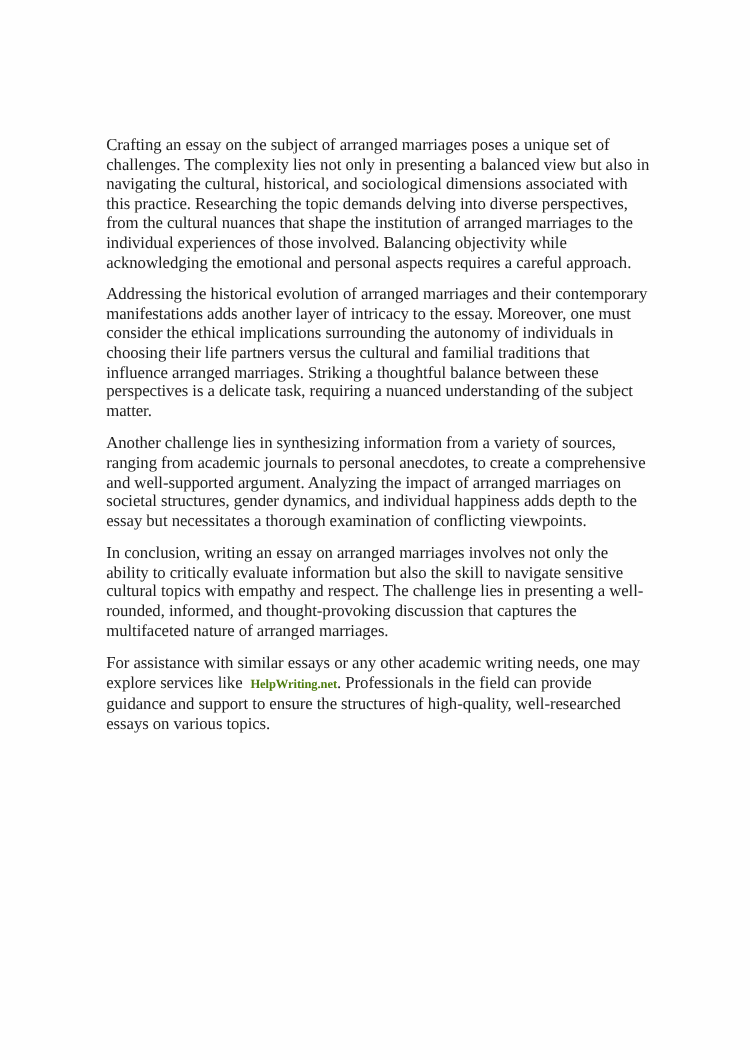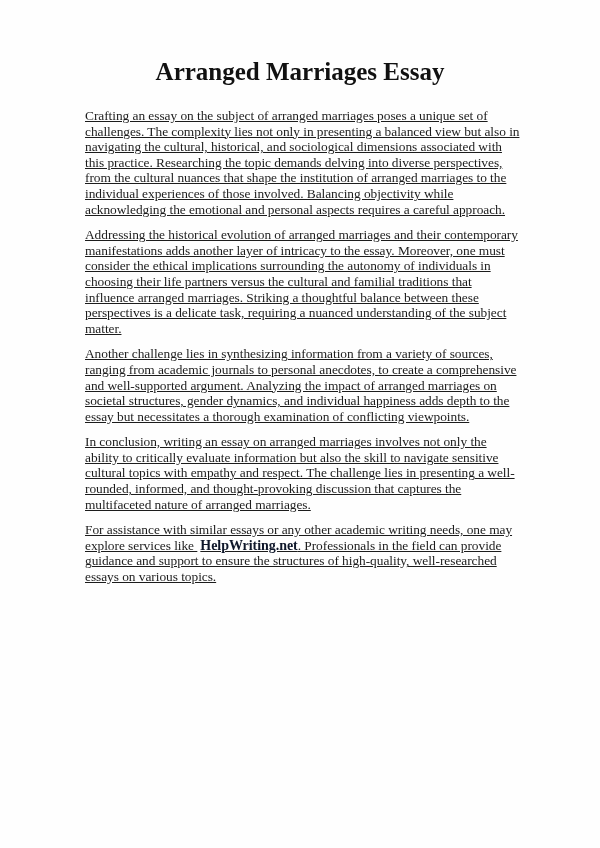--- a/index.html
+++ b/index.html
@@ -41,34 +41,32 @@
       top: 108px;
       left: 85px;
       width: 450px;
     }
     .para {
       margin: 0 13px 10px 0;
       font-size: 13.4px;
       line-height: 15.6px;
       color: #1c1c1c;
       letter-spacing: -0.05px;
-      text-decoration: underline;
     }
     .brand {
       font-weight: bold;
-      font-size: 14px;
-      color: #0f172a;
+      font-size: 10px;
+      color: #4d7c0f;
       margin-left: 3px;
     }
   </style>
 </head>
 <body>
 
 <div class="page">
-  <h1 class="title">Arranged Marriages Essay</h1>
 
   <div class="body">
     <p class="para">Crafting an essay on the subject of arranged marriages poses a unique set of challenges. The complexity lies not only in presenting a balanced view but also in navigating the cultural, historical, and sociological dimensions associated with this practice. Researching the topic demands delving into diverse perspectives, from the cultural nuances that shape the institution of arranged marriages to the individual experiences of those involved. Balancing objectivity while acknowledging the emotional and personal aspects requires a careful approach.</p>
     <p class="para">Addressing the historical evolution of arranged marriages and their contemporary manifestations adds another layer of intricacy to the essay. Moreover, one must consider the ethical implications surrounding the autonomy of individuals in choosing their life partners versus the cultural and familial traditions that influence arranged marriages. Striking a thoughtful balance between these perspectives is a delicate task, requiring a nuanced understanding of the subject matter.</p>
     <p class="para">Another challenge lies in synthesizing information from a variety of sources, ranging from academic journals to personal anecdotes, to create a comprehensive and well-supported argument. Analyzing the impact of arranged marriages on societal structures, gender dynamics, and individual happiness adds depth to the essay but necessitates a thorough examination of conflicting viewpoints.</p>
     <p class="para">In conclusion, writing an essay on arranged marriages involves not only the ability to critically evaluate information but also the skill to navigate sensitive cultural topics with empathy and respect. The challenge lies in presenting a well-rounded, informed, and thought-provoking discussion that captures the multifaceted nature of arranged marriages.</p>
     <p class="para"><span>For assistance with similar essays or any other academic writing needs, one may explore services like</span> <span class="brand">HelpWriting.net</span><span>. Professionals in the field can provide guidance and support to ensure the structures of high-quality, well-researched essays on various topics.</span></p>
   </div>
 </div>
 

